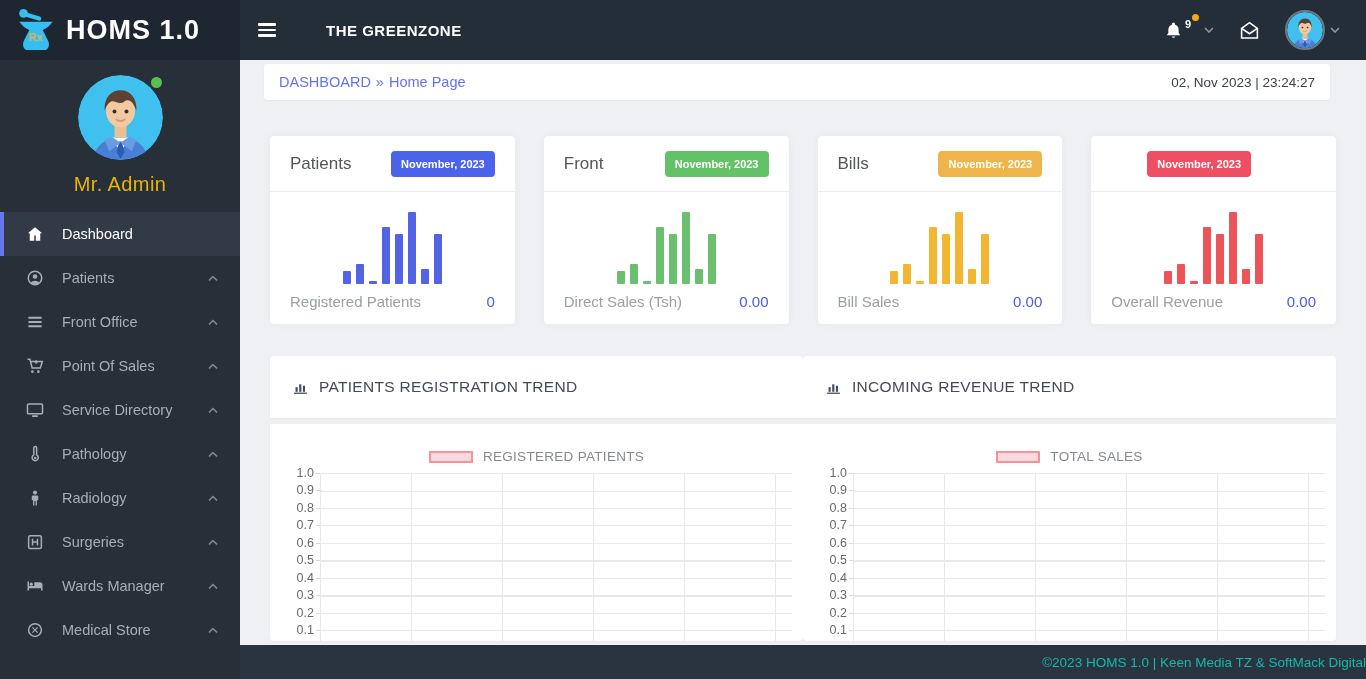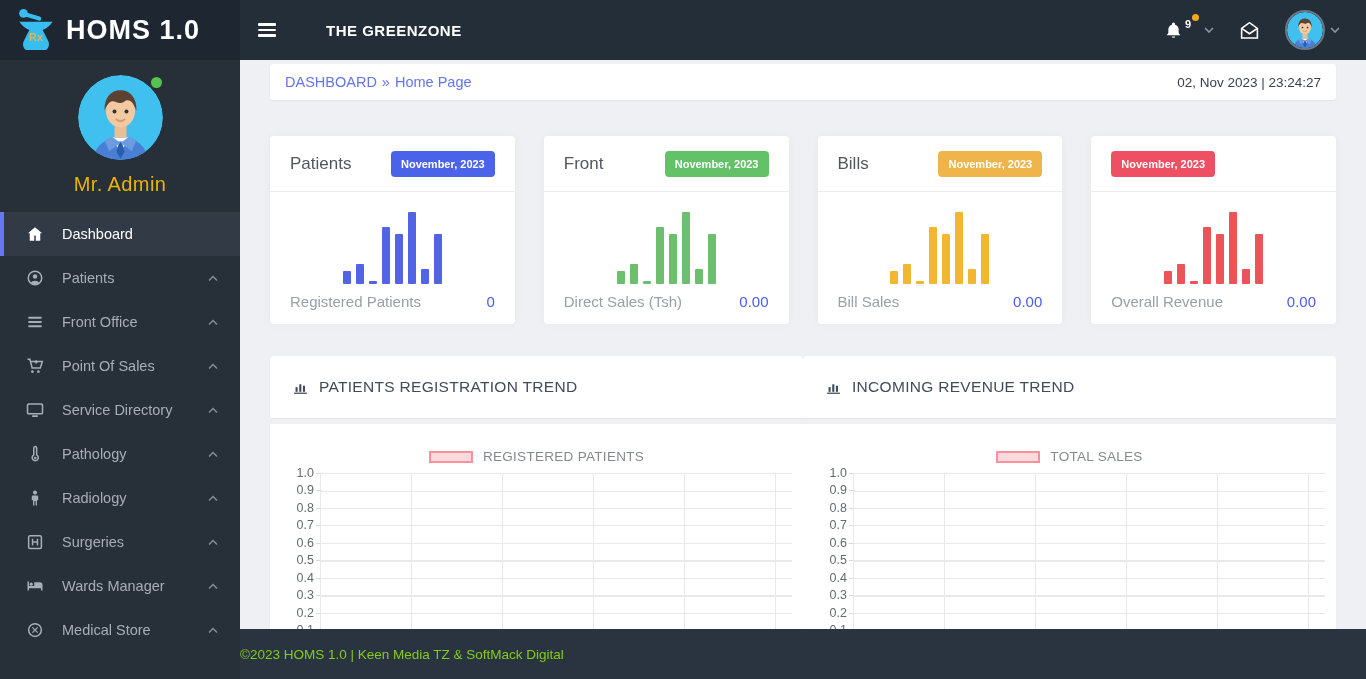--- a/index.html
+++ b/index.html
@@ -41,36 +41,36 @@
   .menu-item .icon { width:20px; height:20px; margin-right:17px; display:flex;
     align-items:center; justify-content:center; }
   .menu-item .icon svg { width:18px; height:18px; }
   .mi-label { flex:1; }
   .menu-item .chev-up { color:#858c95; }
   .menu-item .chev-up svg { width:10px; height:7px; }
   .menu-item.active { background:#323a45; color:#fff; border-left:4px solid #6777ef; padding-left:21px; }
 
   
   .main { position:absolute; left:240px; top:60px; width:1126px; height:581px; }
-  .breadcrumb-bar { position:absolute; left:30px; top:4px; width:1066px; height:36px;
+  .breadcrumb-bar { position:absolute; left:24px; top:4px; width:1066px; height:36px;
     background:#fff; border-radius:3px; box-shadow:0 1px 2px rgba(0,0,0,.05);
     display:flex; align-items:center; justify-content:space-between; padding:0 15px; }
   .crumbs { font-size:14.5px; color:#6374f0; }
   .crumbs .sep { margin:0 5px; }
   .crumb-link { cursor:pointer; }
   .datetime { font-size:13.5px; color:#3a4150; }
 
   
   .stats-row { position:absolute; left:30px; top:76px; width:1066px; display:flex; gap:29px; }
   .stat-card { flex:1; height:188px; background:#fff; border-radius:4px;
     box-shadow:0 0 10px rgba(0,0,0,.04); display:flex; flex-direction:column; }
   .stat-header { height:56px; display:flex; align-items:center; justify-content:space-between;
     padding:0 20px; border-bottom:1px solid #ececec; }
   .stat-title { font-size:17px; color:#53565c; }
-  .badge { color:#fff; font-size:11px; font-weight:bold; padding:7px 10px; border-radius:4px; }
+  .badge { color:#fff; font-size:11px; font-weight:bold; padding:7px 10px; border-radius:4px;margin-left:36px; }
   .stat-body { height:80px; margin-top:12px; display:flex; align-items:flex-end;
     justify-content:center; gap:5px; }
   .spark-bar { width:8px; border-radius:1px; }
   .stat-footer { display:flex; justify-content:space-between; padding:9px 20px 0; }
   .metric-label { font-size:15px; color:#99a0a8; }
   .metric-value { font-size:15px; color:#4a5bef; cursor:pointer; }
 
   
   .charts-row { position:absolute; left:30px; top:296px; width:1066px; display:flex; }
   .chart-col { flex:1; }
@@ -86,22 +86,22 @@
   .legend-label { font-size:13.5px; color:#85898f; letter-spacing:.3px; }
   .ytick { position:absolute; left:8px; width:36px; text-align:right; font-size:12.5px;
     color:#66696e; height:15px; line-height:15px; }
   .ytick::after { content:""; position:absolute; right:-8px; top:7px; width:6px; height:1px; background:#d9d9d9; }
   .plot { position:absolute; left:50px; right:11px; top:49px; bottom:0;
     background-image:
       repeating-linear-gradient(to bottom, #e9e9e9 0, #e9e9e9 1px, transparent 1px, transparent 17.5px),
       repeating-linear-gradient(to right, #e9e9e9 0, #e9e9e9 1px, transparent 1px, transparent 91px); }
 
   
-  .footer { position:fixed; left:240px; bottom:0; width:1126px; height:50px; background:#2a3441;
-    color:#84cc16; font-size:13.5px; display:flex; align-items:center; justify-content:flex-start; z-index:35; }
+  .footer { position:fixed; left:240px; bottom:0; width:1126px; height:34px; background:#2a3441;
+    color:#14b8a6; font-size:13.5px; display:flex; align-items:center; justify-content:flex-end; z-index:35; }
 </style>
 </head>
 <body>
 
 <header class="navbar">
   <div class="brand">
     <span style="display:flex;">
       <svg width="40" height="46" viewBox="0 0 48 54">
         <g fill="#38bdf0">
           <circle cx="9" cy="7" r="5.2"></circle>

